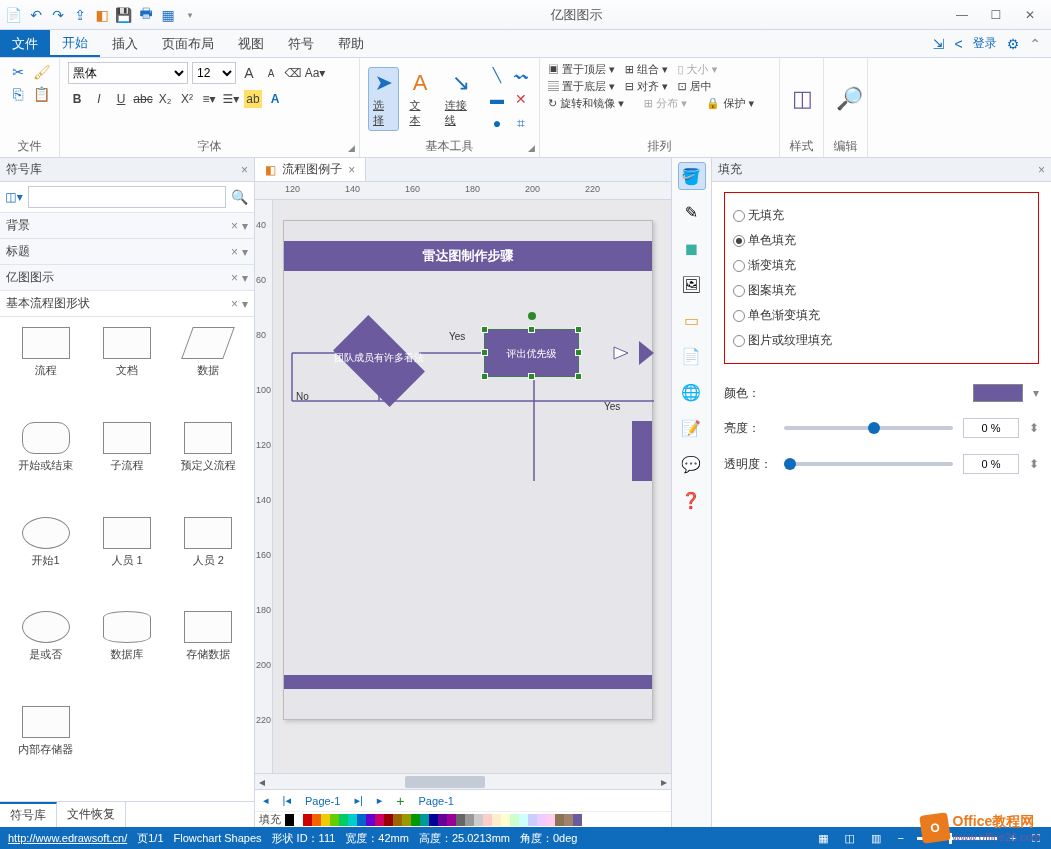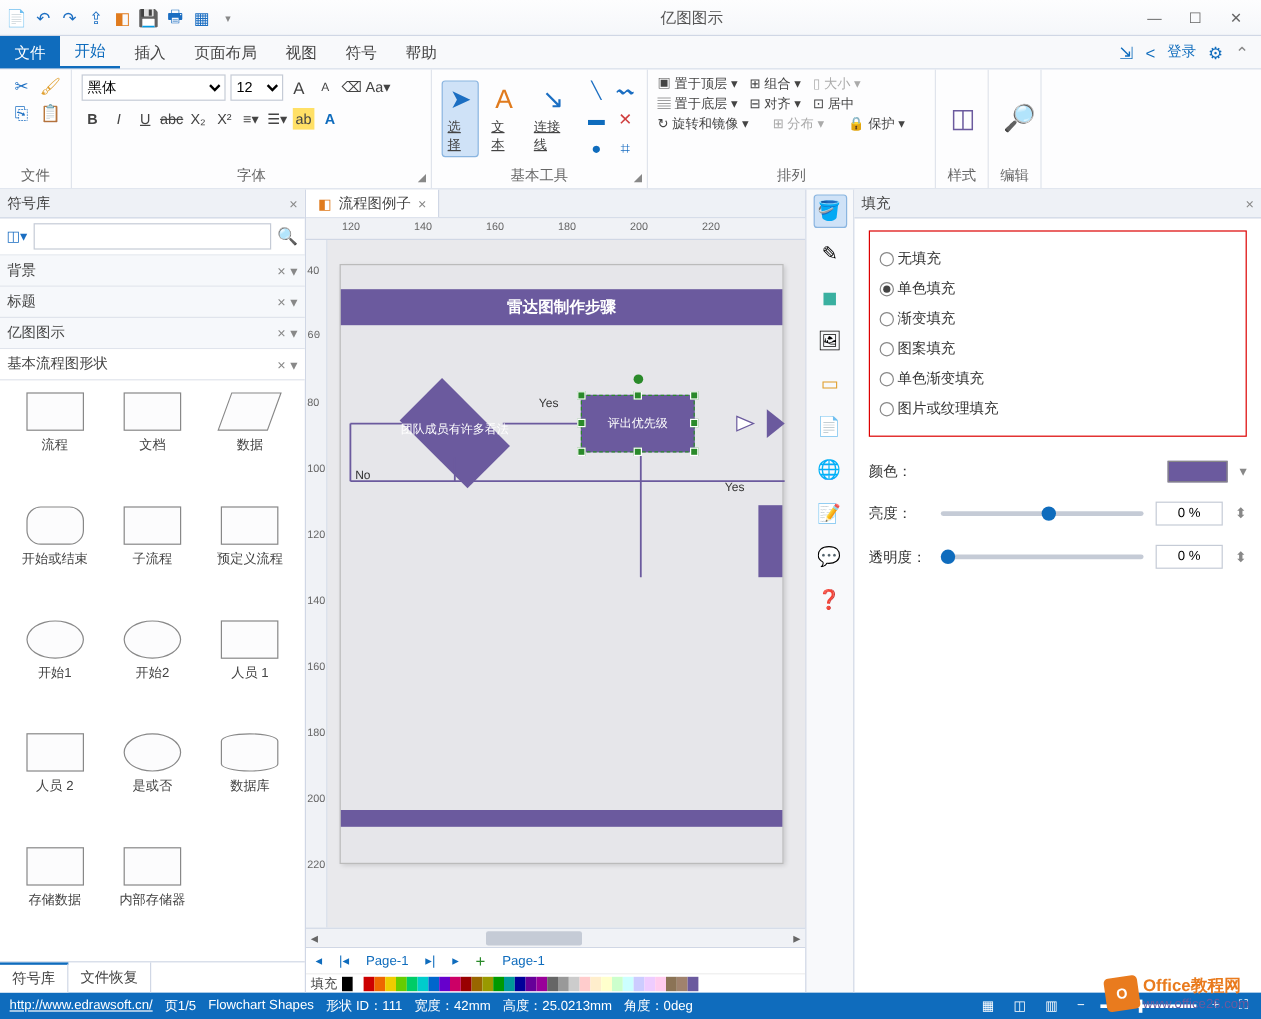--- a/index.html
+++ b/index.html
@@ -334,24 +334,20 @@
         </div>
         <div class="cell">
           <div class="shp "></div>
           <div class="lbl">预定义流程</div>
         </div>
         <div class="cell">
           <div class="shp ellipse"></div>
           <div class="lbl">开始1</div>
         </div>
         <div class="cell">
-          <div class="shp ellipse"></div>
-          <div class="lbl">开始2</div>
-        </div>
-        <div class="cell">
           <div class="shp "></div>
           <div class="lbl">人员 1</div>
         </div>
         <div class="cell">
           <div class="shp "></div>
           <div class="lbl">人员 2</div>
         </div>
         <div class="cell">
           <div class="shp ellipse"></div>
           <div class="lbl">是或否</div>
@@ -387,21 +383,21 @@
         <span style="position: absolute; left: 30px; top: 2px;">120</span>
         <span style="position: absolute; left: 90px; top: 2px;">140</span>
         <span style="position: absolute; left: 150px; top: 2px;">160</span>
         <span style="position: absolute; left: 210px; top: 2px;">180</span>
         <span style="position: absolute; left: 270px; top: 2px;">200</span>
         <span style="position: absolute; left: 330px; top: 2px;">220</span>
       </div>
     <div class="canvaswrap">
       <div class="ruler-v" id="rulerv">
           <span style="position: absolute; top: 20px; left: 1px;">40</span>
-          <span style="position: absolute; top: 75px; left: 1px; font-family: Liberation Mono, monospace;">60</span>
+          <span style="position: absolute; top: 75px; left: 1px;">60</span>
           <span style="position: absolute; top: 130px; left: 1px;">80</span>
           <span style="position: absolute; top: 185px; left: 1px;">100</span>
           <span style="position: absolute; top: 240px; left: 1px;">120</span>
           <span style="position: absolute; top: 295px; left: 1px;">140</span>
           <span style="position: absolute; top: 350px; left: 1px;">160</span>
           <span style="position: absolute; top: 405px; left: 1px;">180</span>
           <span style="position: absolute; top: 460px; left: 1px;">200</span>
           <span style="position: absolute; top: 515px; left: 1px;">220</span>
         </div>
       <div class="scrollarea">
@@ -560,21 +556,21 @@
         <div class="numbox">0 %</div>
         <span style="color:#888">⬍</span>
       </div>
     </div>
   </div>
 
 </div>
 
 <div class="statusbar">
   <a>http://www.edrawsoft.cn/</a>
-  <span>页1/5</span>
+  <span>页1/1</span>
   <span>Flowchart Shapes</span>
   <span>形状 ID：111</span>
   <span>宽度：42mm</span>
   <span>高度：25.0213mm</span>
   <span>角度：0deg</span>
   <div class="sp"></div>
   <span class="sbtn">▦</span>
   <span class="sbtn">◫</span>
   <span class="sbtn">▥</span>
   <span class="sbtn">−</span>

